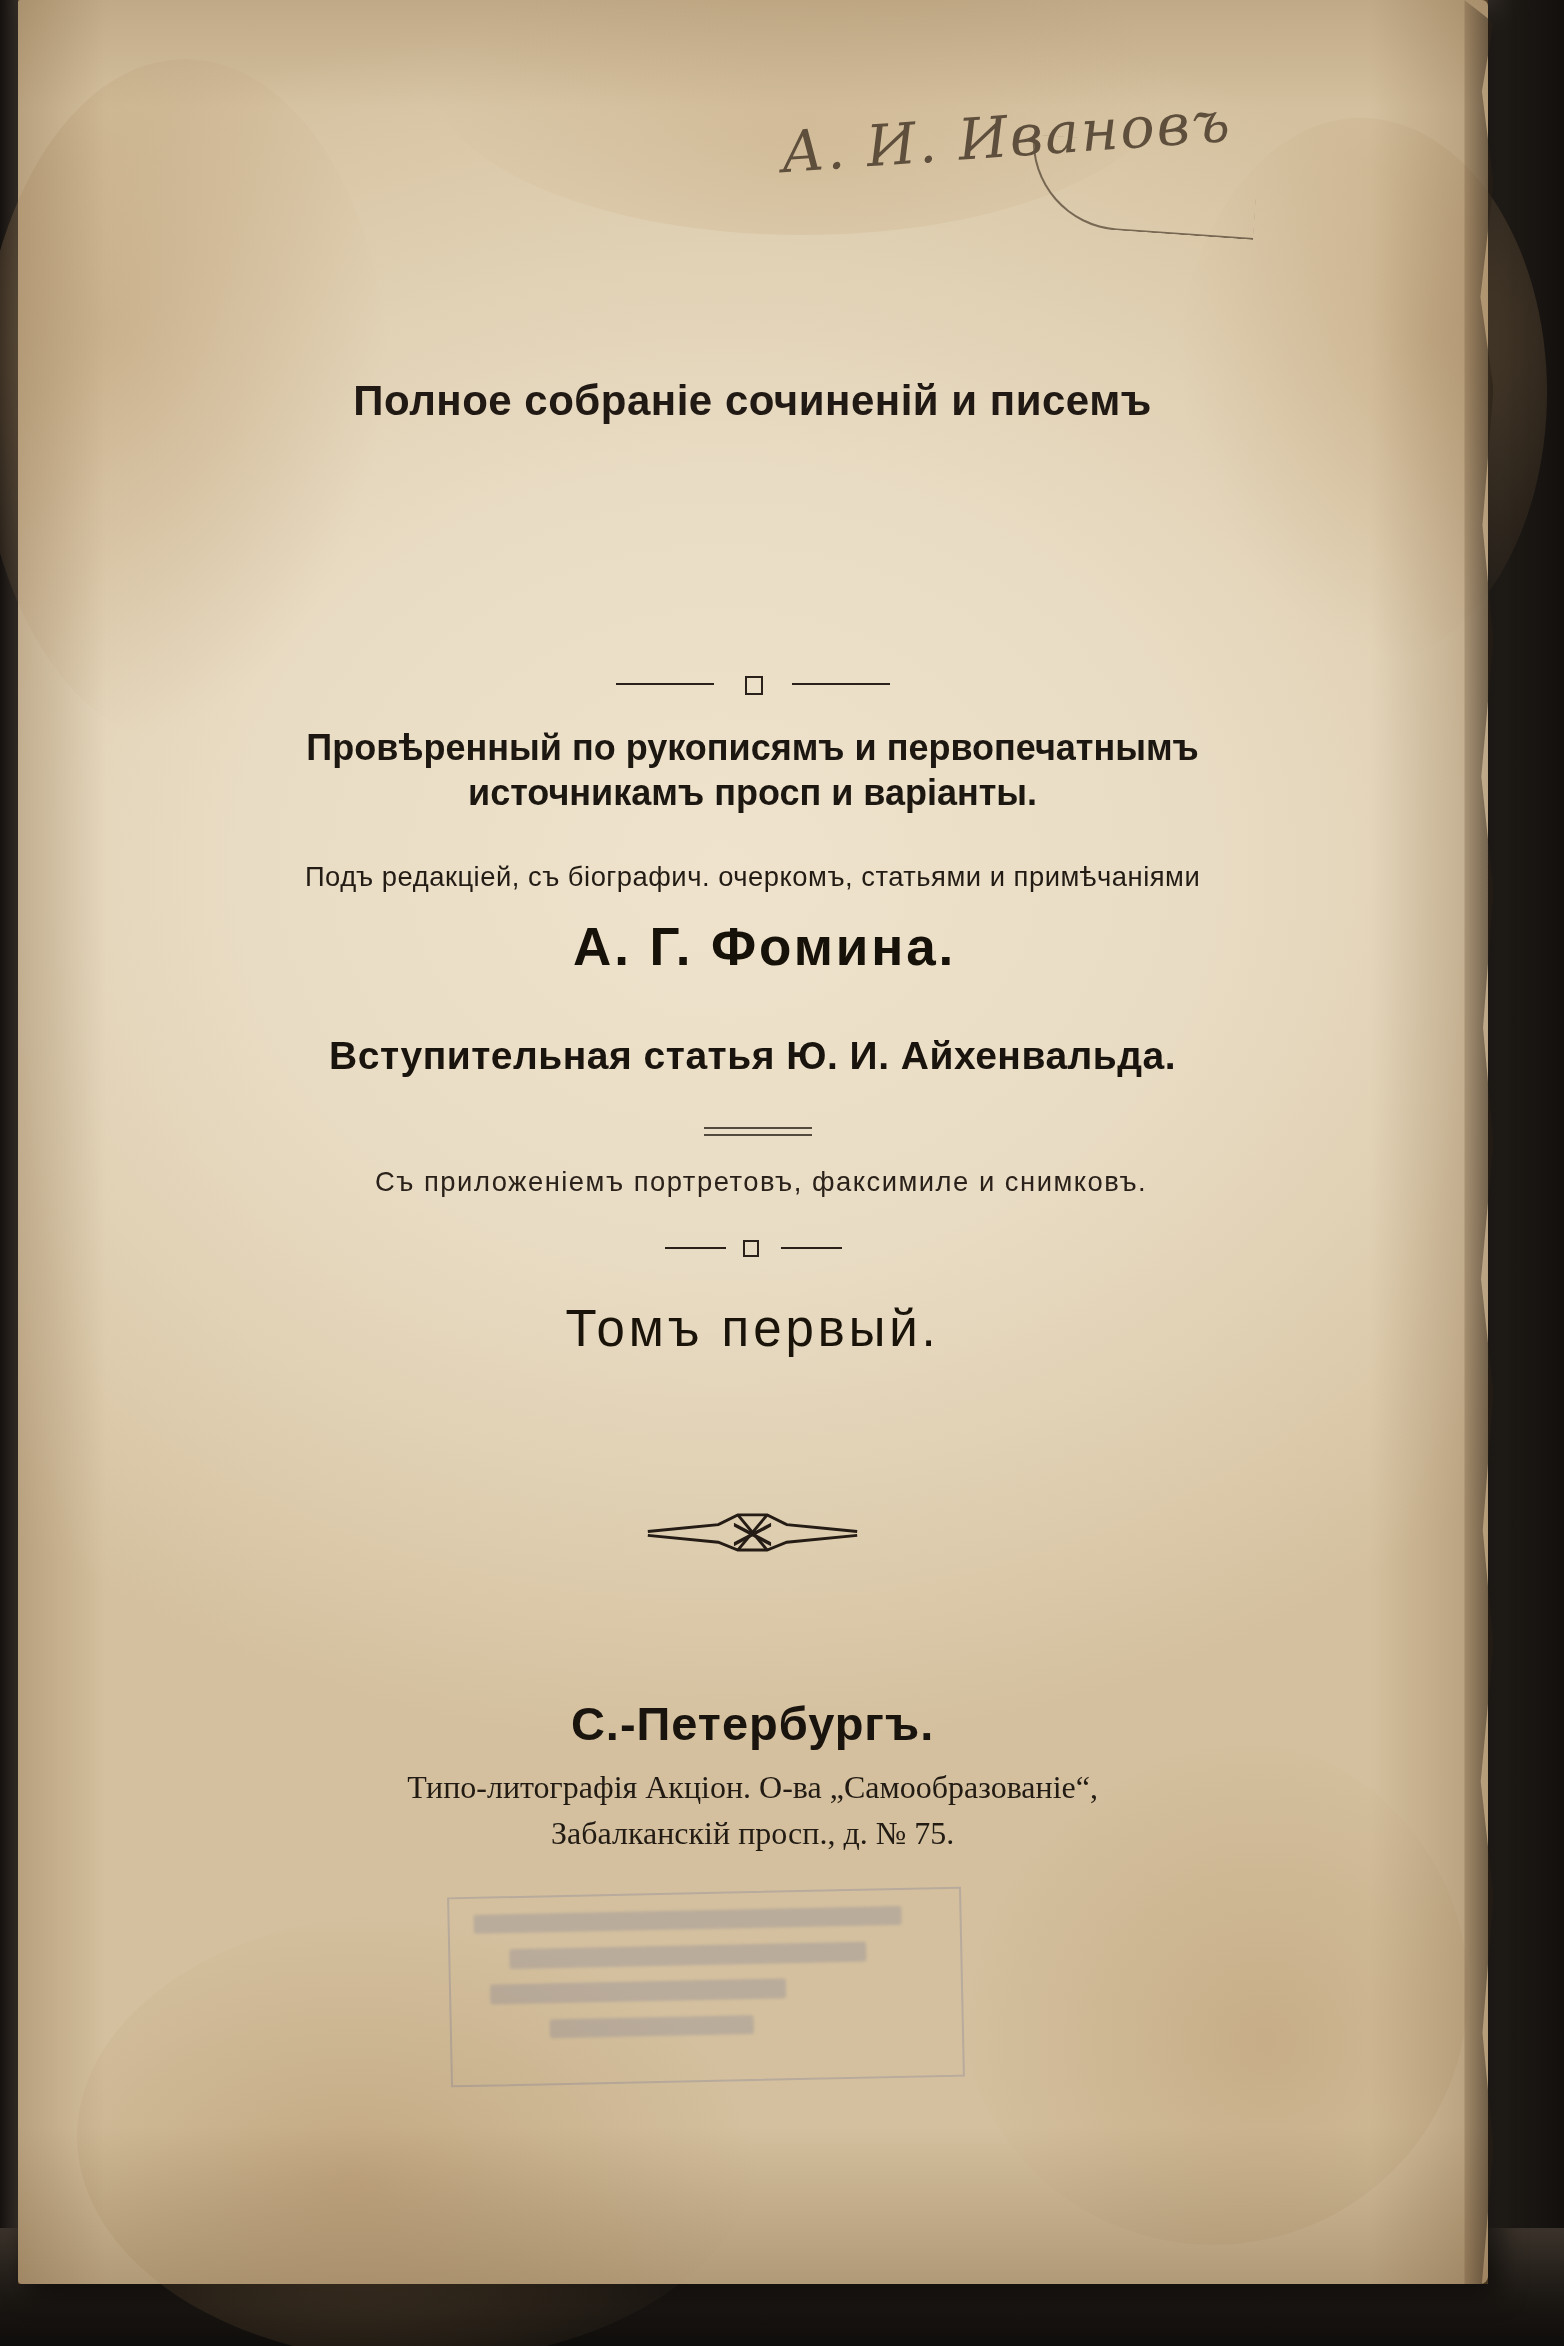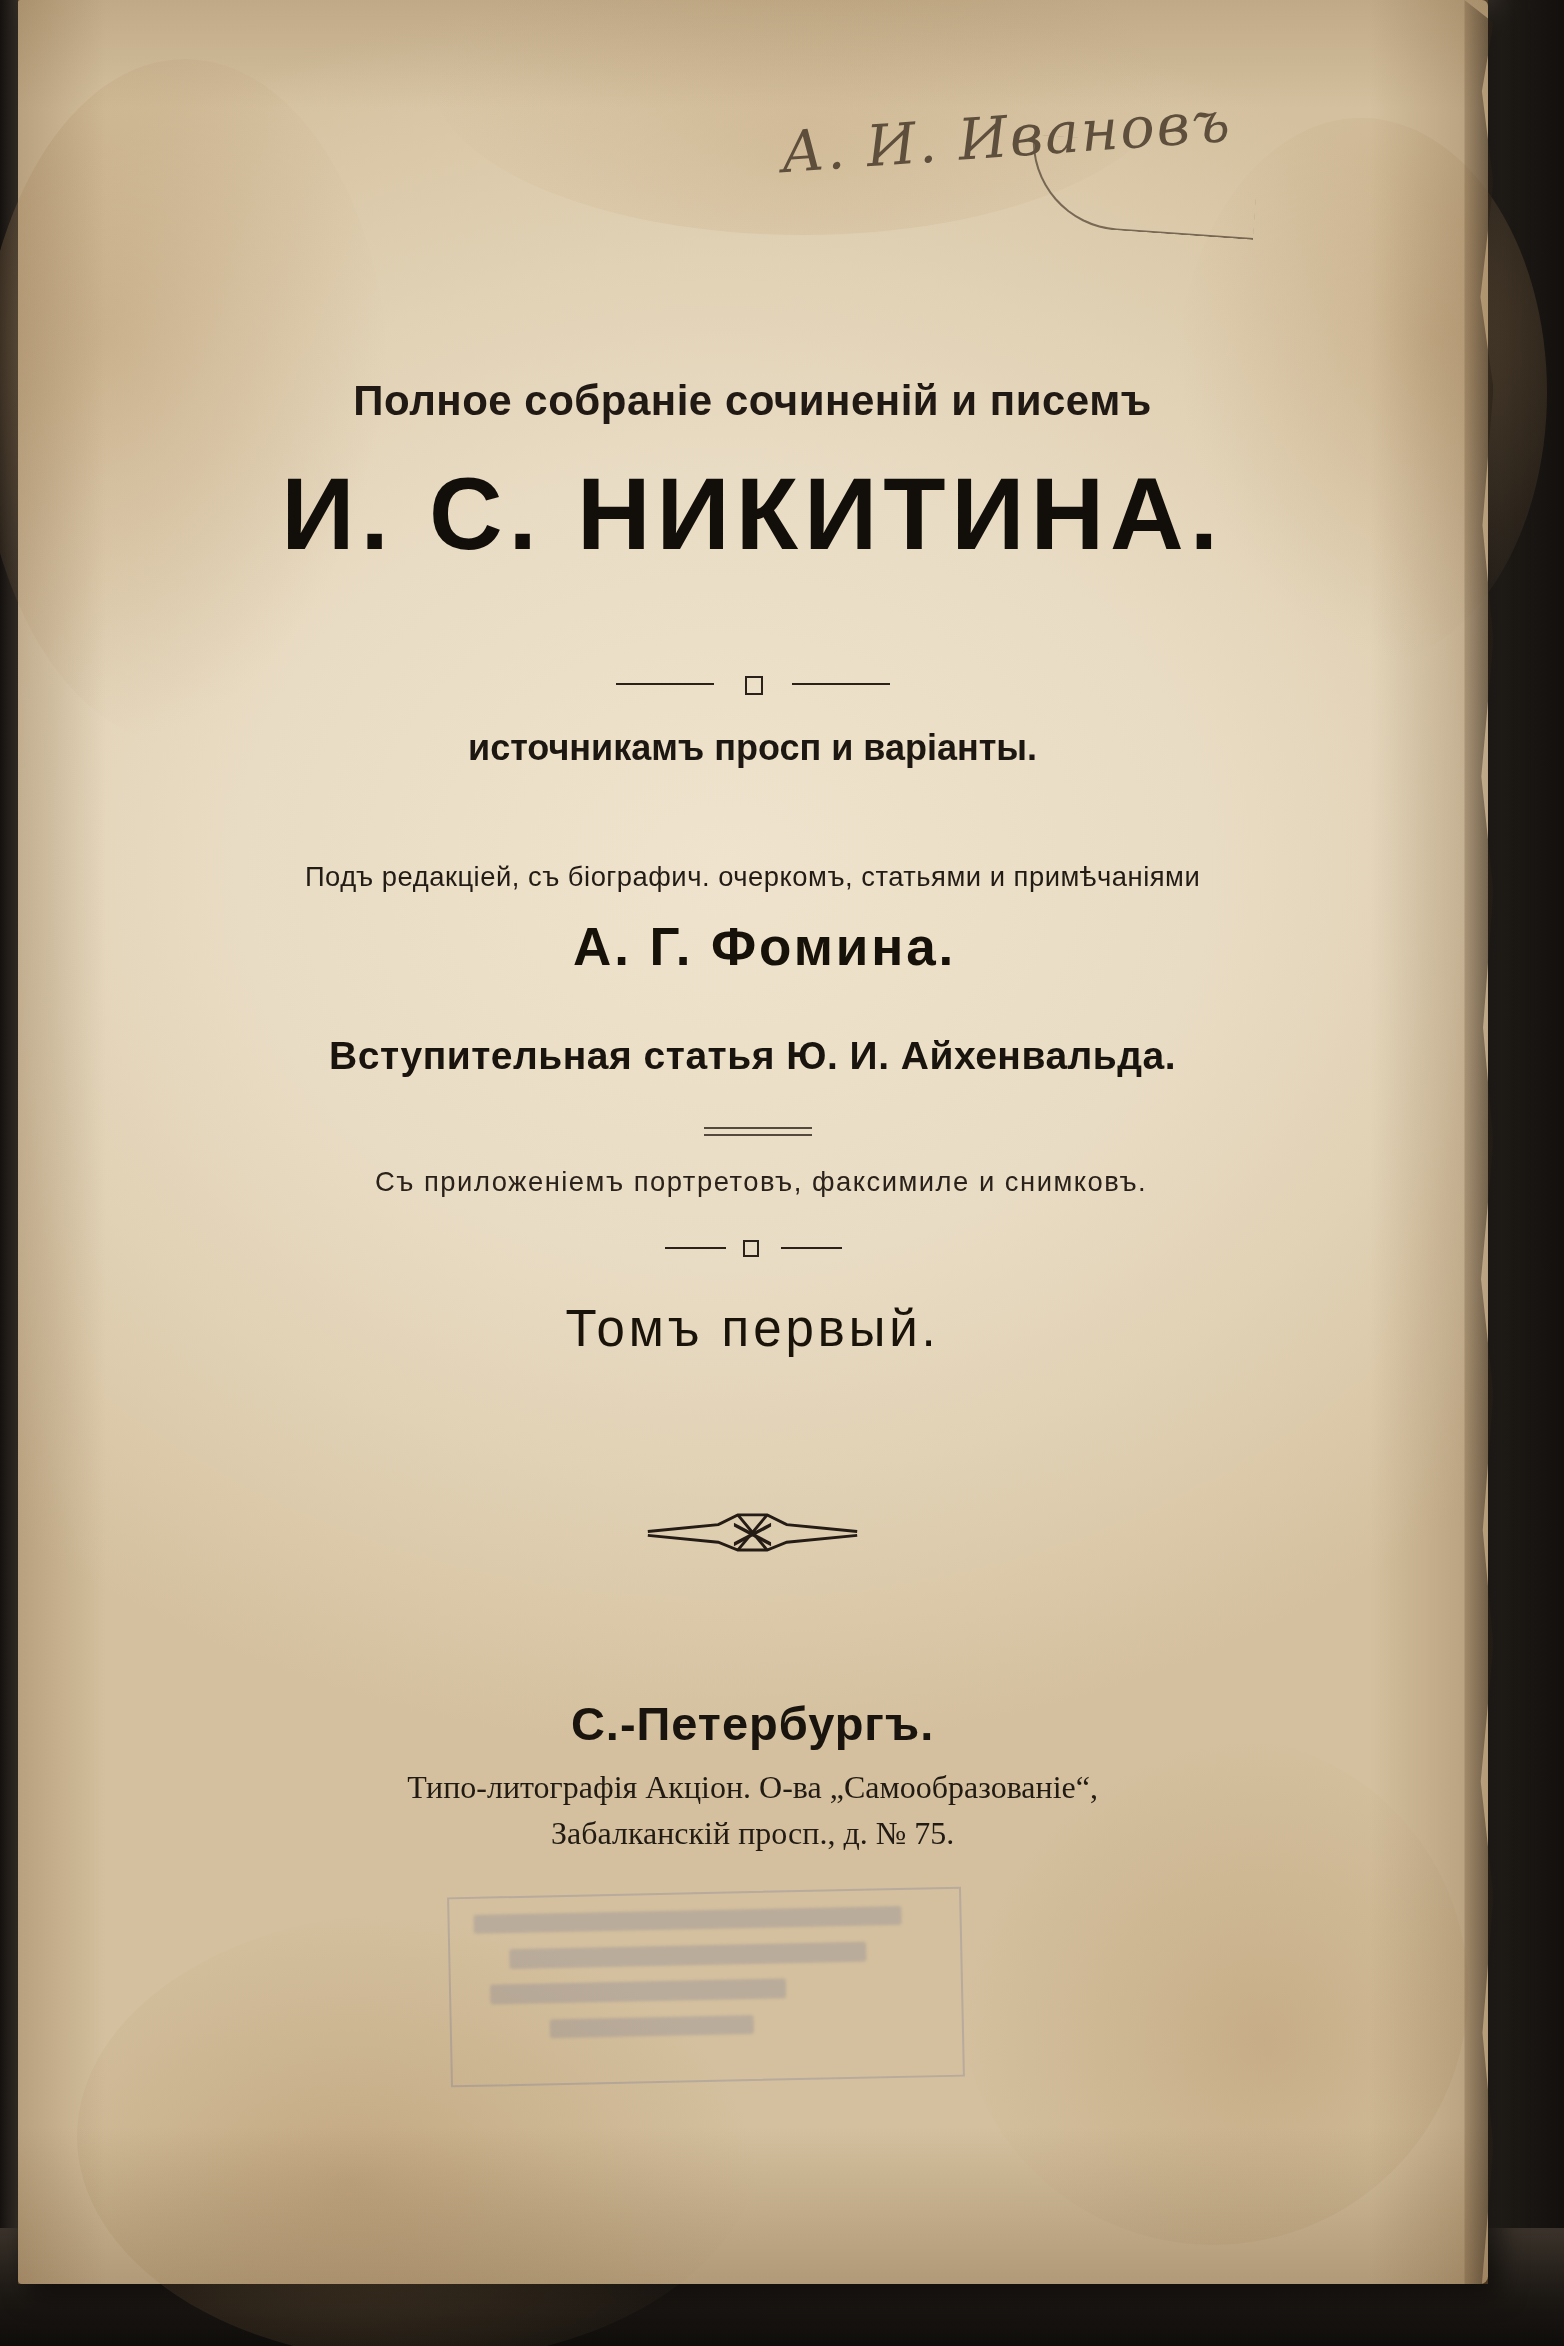--- a/index.html
+++ b/index.html
@@ -341,29 +341,29 @@
 
     <div class="content">
 
       <div class="signature">
         <span>А. И. Ивановъ</span>
         <span class="flourish"></span>
       </div>
 
       <div class="l-series">Полное собранiе сочиненiй и писемъ</div>
 
-      <div class="l-author">И. С. НИКИТИНА.</div>
 
       <div class="rule-diamond">
         <span class="bar left"></span>
         <span class="box"></span>
         <span class="bar right"></span>
       </div>
 
       <div class="l-sub1">
+        <div>Провѣренный по рукописямъ и первопечатнымъ</div>
         <div>источникамъ просп и варiанты.</div>
       </div>
 
       <div class="l-sub2">Подъ редакцiей, съ бiографич. очеркомъ, статьями и примѣчанiями</div>
 
       <div class="l-editor">А. Г. Фомина.</div>
 
       <div class="l-intro">Вступительная статья Ю. И. Айхенвальда.</div>
 
       <div class="rule-double">

